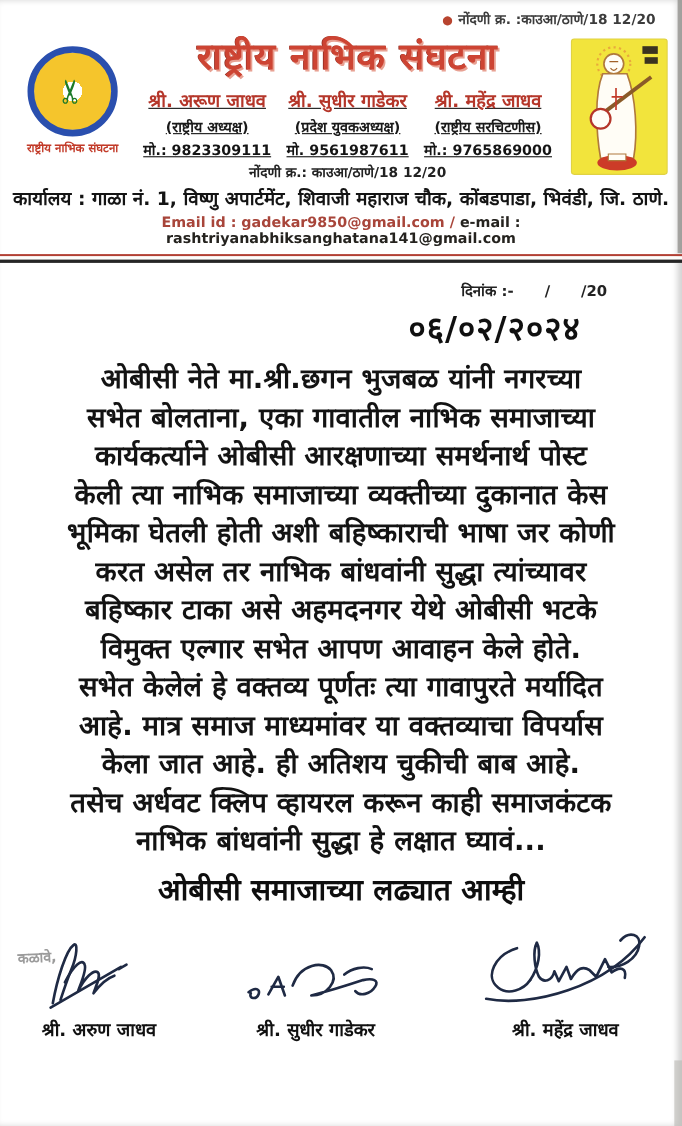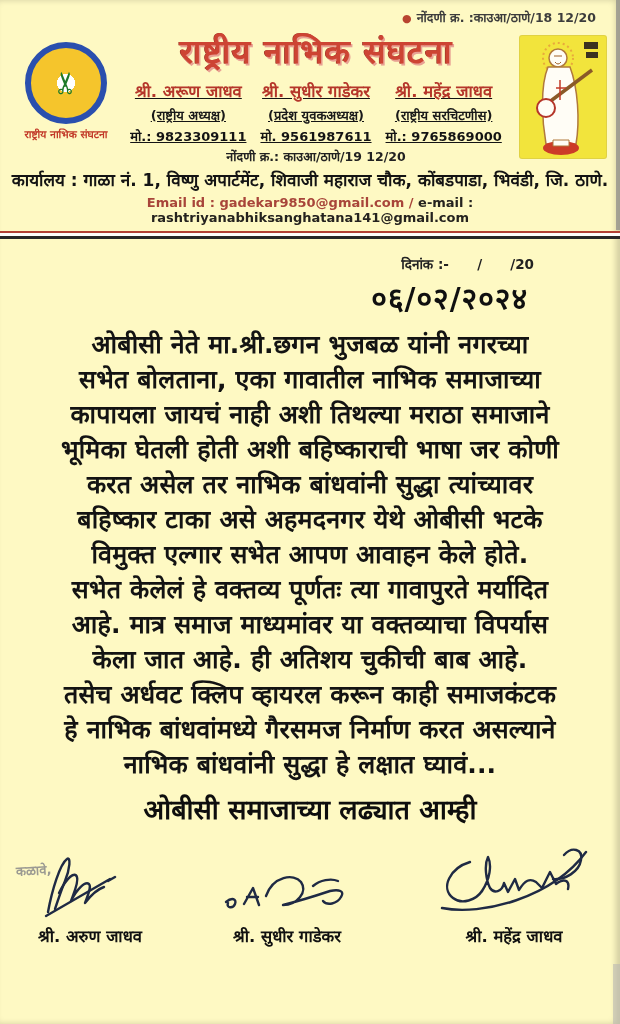--- a/index.html
+++ b/index.html
@@ -1,17 +1,17 @@
 <!DOCTYPE html>
 <html><head>
 <meta charset="utf-8">
 <style>
   html,body{margin:0;padding:0;background:#e8e6e2;}
   .page{
-    position:relative;width:620px;height:1024px;background:#fef9c3;
+    position:relative;width:620px;height:1024px;background:#ffffff;
     font-family:"DejaVu Sans",sans-serif;color:#141414;overflow:hidden;
     box-shadow:inset -4px 0 6px rgba(0,0,0,.18);
   }
   .photo-edge{position:absolute;right:0;top:0;width:4px;height:230px;background:#8f8d8a;opacity:.75;}
   .photo-edge-b{position:absolute;right:0;bottom:0;width:7px;height:60px;background:#b9b7b2;opacity:.6;}
 
   .reg-top{ text-align:right;padding:9px 24px 0 0;font-size:12.5px;font-weight:700;color:#3c3c3c;}
   .reg-top .dot{color:#b8442f;font-size:11px;margin-right:5px;}
 
   .header{display:flex;align-items:flex-start;padding:0 8px 0 14px;}
@@ -43,21 +43,21 @@
   .office-line{text-align:center;font-size:17px;font-weight:700;color:#141414;margin-top:3px;}
   .email-line{text-align:center;font-size:13px;font-weight:700;margin-top:4px;}
   .email-left{color:#a8453a;}
   .email-right{color:#25231f;}
 
   .rule{margin-top:6px;}
   .rule .r1{height:2px;background:#b24034;}
   .rule .r2{height:3px;background:#fdfdfb;}
   .rule .r3{height:3px;background:#262626;}
 
-  .date-row{text-align:right;padding-right:86px;margin-top:16px;font-size:13.5px;font-weight:700;white-space:pre;color:#222;}
+  .date-row{text-align:right;padding-right:68px;margin-top:16px;font-size:13.5px;font-weight:700;white-space:pre;color:#222;}
   .date-value{text-align:right;padding-right:92px;font-size:30px;font-weight:800;color:#101010;margin-top:4px;letter-spacing:1px;}
 
   .body-text{margin-top:9px;text-align:center;font-size:25px;line-height:35px;font-weight:700;color:#131313;letter-spacing:.2px;}
   .closing{margin-top:7px;text-align:center;font-size:27px;line-height:41px;font-weight:800;color:#0e0e0e;}
 
   .salutation{position:absolute;left:16px;top:861px;font-size:13px;font-weight:700;color:#8a8a8a;transform:rotate(-3deg);opacity:.85;}
 
   .signatures{display:flex;justify-content:space-between;align-items:flex-end;padding:6px 22px 0 36px;}
   .sig-col{text-align:center;}
   .sig-svg path{fill:none;stroke:#1f2a44;stroke-width:2.4;stroke-linecap:round;stroke-linejoin:round;}
@@ -90,21 +90,21 @@
           <div class="o-name">श्री. सुधीर गाडेकर</div>
           <div class="o-role">(प्रदेश युवकअध्यक्ष)</div>
           <div class="o-mobile">मो. 9561987611</div>
         </div>
         <div class="official">
           <div class="o-name">श्री. महेंद्र जाधव</div>
           <div class="o-role">(राष्ट्रीय सरचिटणीस)</div>
           <div class="o-mobile">मो.: 9765869000</div>
         </div>
       </div>
-      <div class="reg-mid">नोंदणी क्र.: काउआ/ठाणे/19 12/20</div>
+      <div class="reg-mid">नोंदणी क्र.: काउआ/ठाणे/18 12/20</div>
     </div>
 
     <div class="saint-wrap">
       <div class="saint-box">
         <svg width="86" height="122" viewBox="0 0 86 122">
           <circle cx="38" cy="22" r="15" fill="none" stroke="#e8a93c" stroke-width="2" stroke-dasharray="2 3"></circle>
           <circle cx="38" cy="22" r="9" fill="#fffdf6" stroke="#b0793c" stroke-width="1.5"></circle>
           <path d="M34,20 h8 M35,26 q3,4 6,0" stroke="#a06028" stroke-width="1" fill="none"></path>
           <path d="M28,31 C20,50 22,85 26,108 L56,108 C60,85 58,52 50,31 Z" fill="#fffdf6" stroke="#b0793c" stroke-width="1.5"></path>
           <line x1="24" y1="70" x2="72" y2="34" stroke="#8a5a28" stroke-width="3.5"></line>
@@ -132,30 +132,30 @@
       <div class="r2"></div>
       <div class="r3"></div>
   </div>
 
   <div class="date-row">दिनांक :-      /      /20</div>
   <div class="date-value">०६/०२/२०२४</div>
 
   <div class="body-text">
     <div>ओबीसी नेते मा.श्री.छगन भुजबळ यांनी नगरच्या</div>
     <div>सभेत बोलताना, एका गावातील नाभिक समाजाच्या</div>
-    <div>कापायला जायचं नाही अशी तिथल्या मराठा समाजाने</div>
+    <div>कार्यकर्त्याने ओबीसी आरक्षणाच्या समर्थनार्थ पोस्ट</div>
+    <div>केली त्या नाभिक समाजाच्या व्यक्तीच्या दुकानात केस</div>
     <div>भूमिका घेतली होती अशी बहिष्काराची भाषा जर कोणी</div>
     <div>करत असेल तर नाभिक बांधवांनी सुद्धा त्यांच्यावर</div>
     <div>बहिष्कार टाका असे अहमदनगर येथे ओबीसी भटके</div>
     <div>विमुक्त एल्गार सभेत आपण आवाहन केले होते.</div>
     <div>सभेत केलेलं हे वक्तव्य पूर्णतः त्या गावापुरते मर्यादित</div>
     <div>आहे. मात्र समाज माध्यमांवर या वक्तव्याचा विपर्यास</div>
     <div>केला जात आहे. ही अतिशय चुकीची बाब आहे.</div>
     <div>तसेच अर्धवट क्लिप व्हायरल करून काही समाजकंटक</div>
-    <div>हे नाभिक बांधवांमध्ये गैरसमज निर्माण करत असल्याने</div>
     <div>नाभिक बांधवांनी सुद्धा हे लक्षात घ्यावं...</div>
   </div>
 
   <div class="closing">
     <div>ओबीसी समाजाच्या लढ्यात आम्ही</div>
   </div>
 
   <div class="salutation">कळावे,</div>
 
   <div class="signatures">

